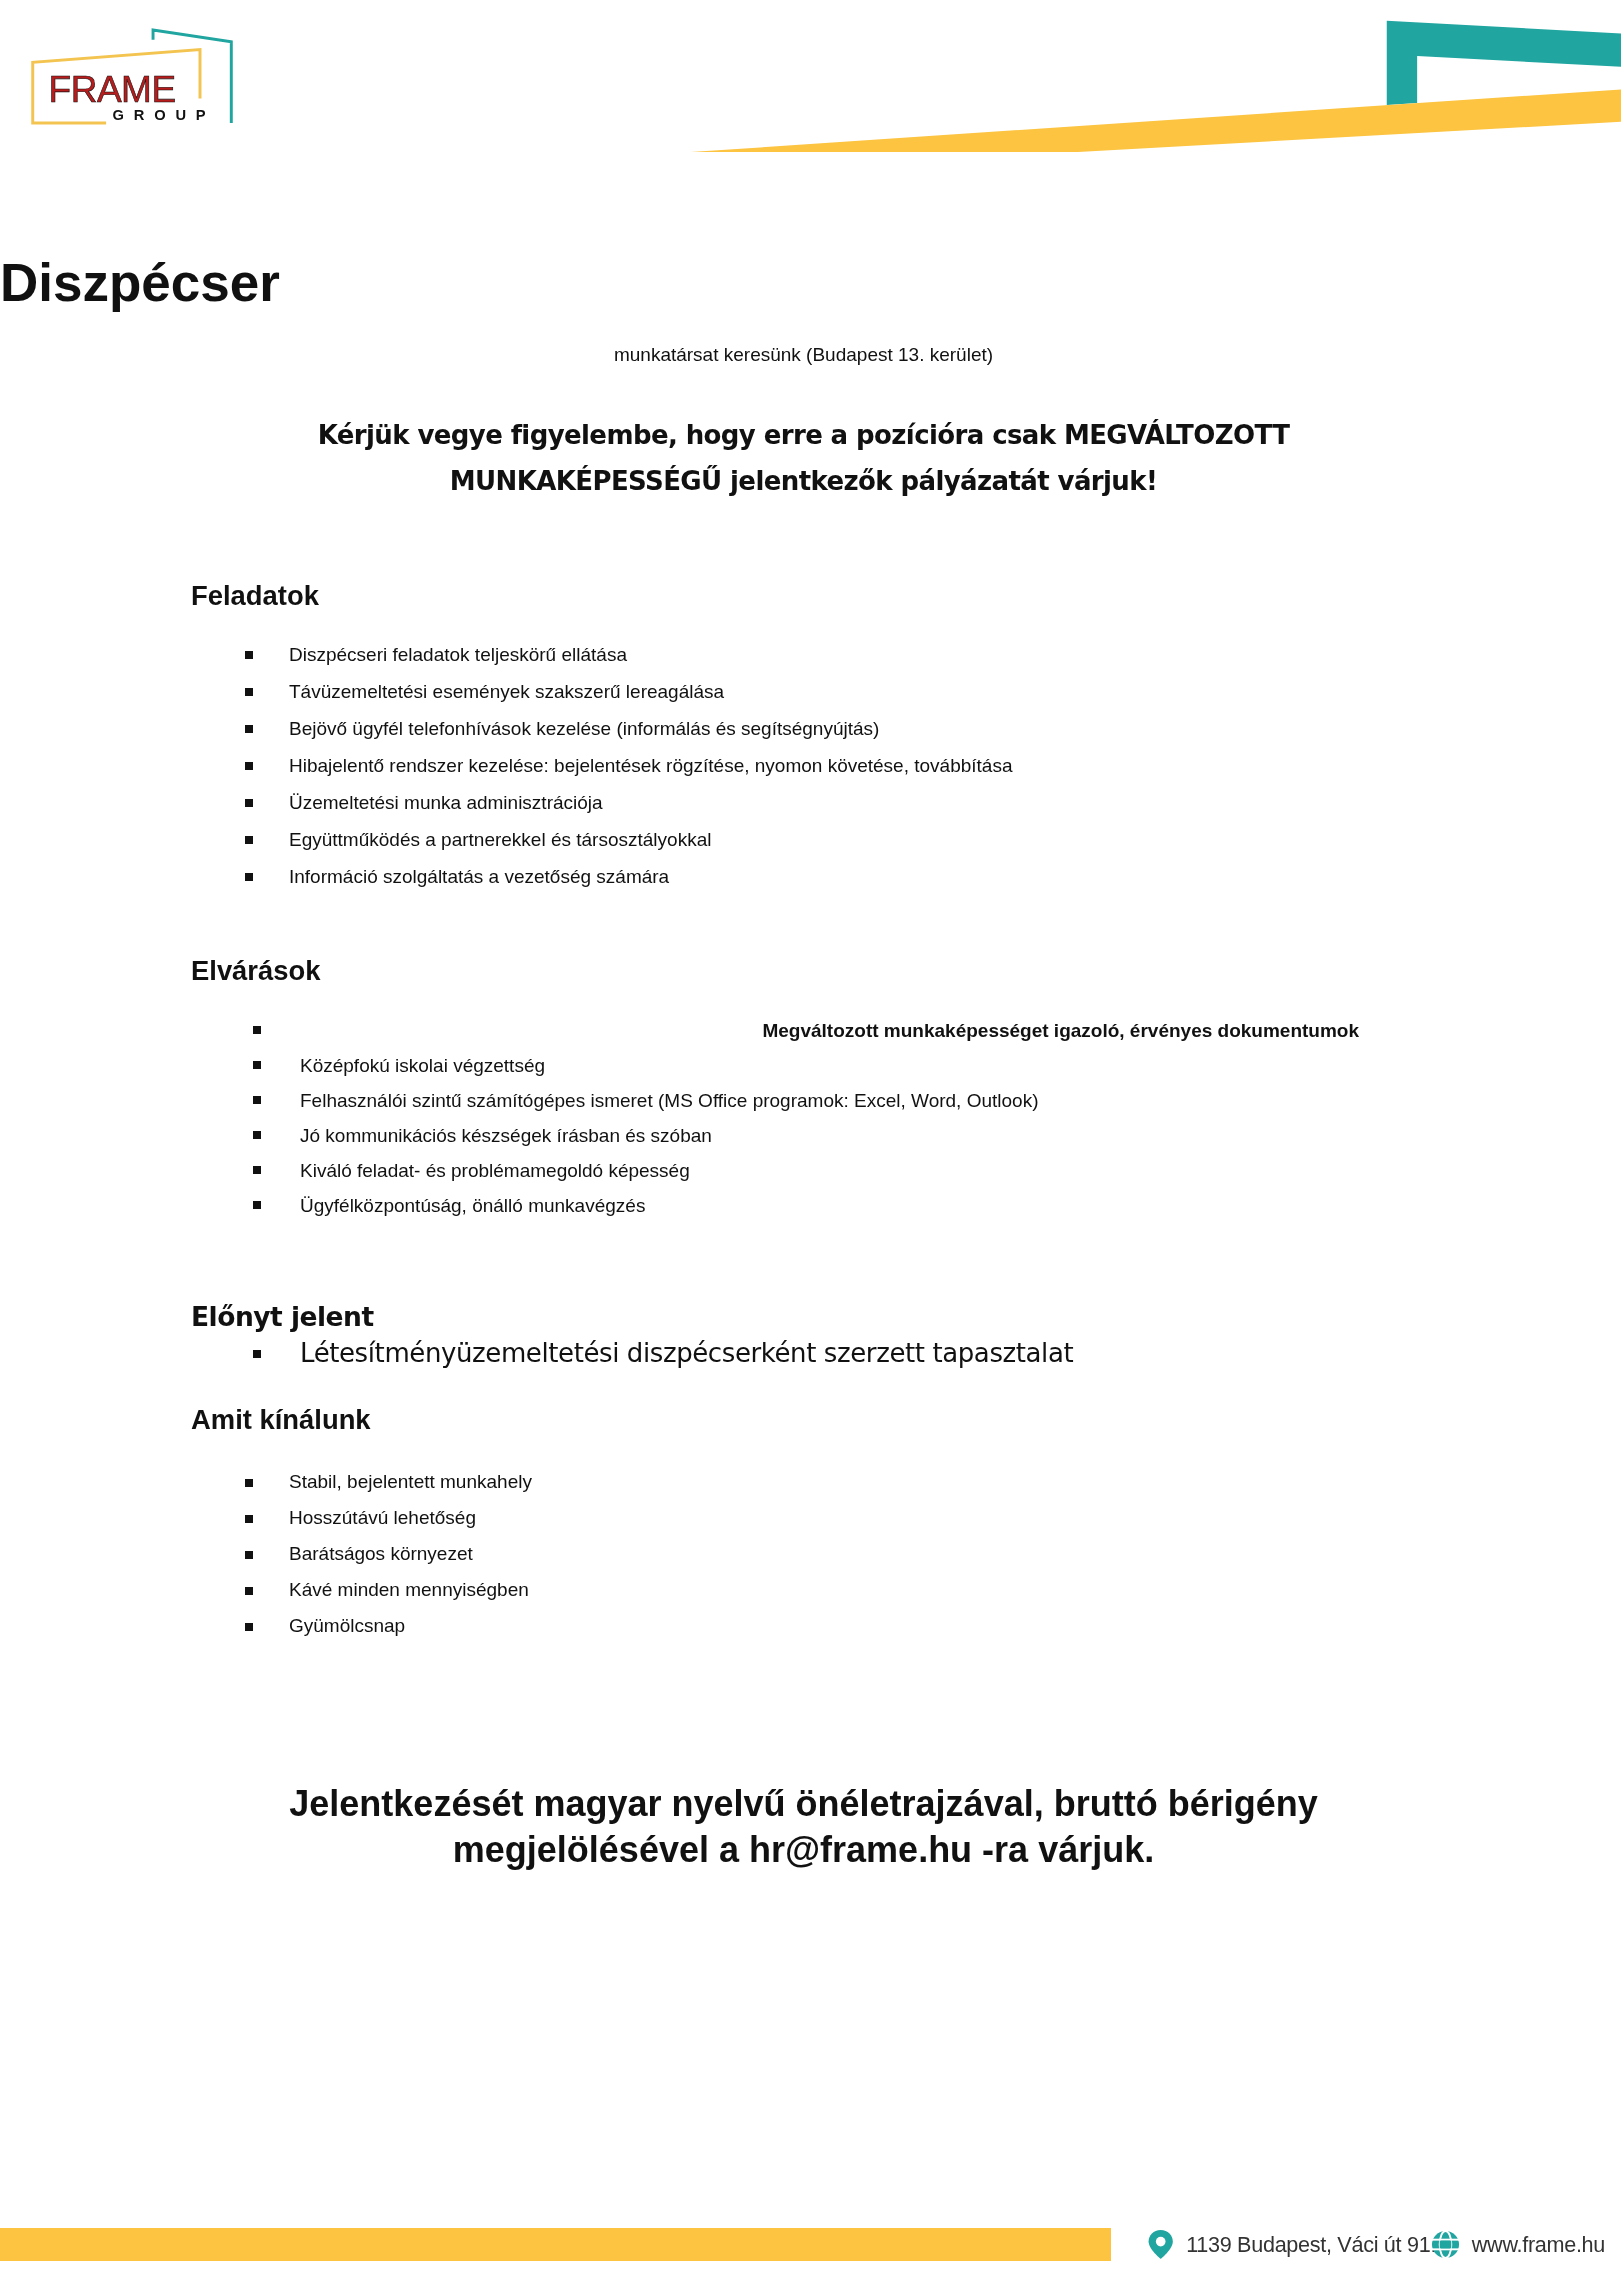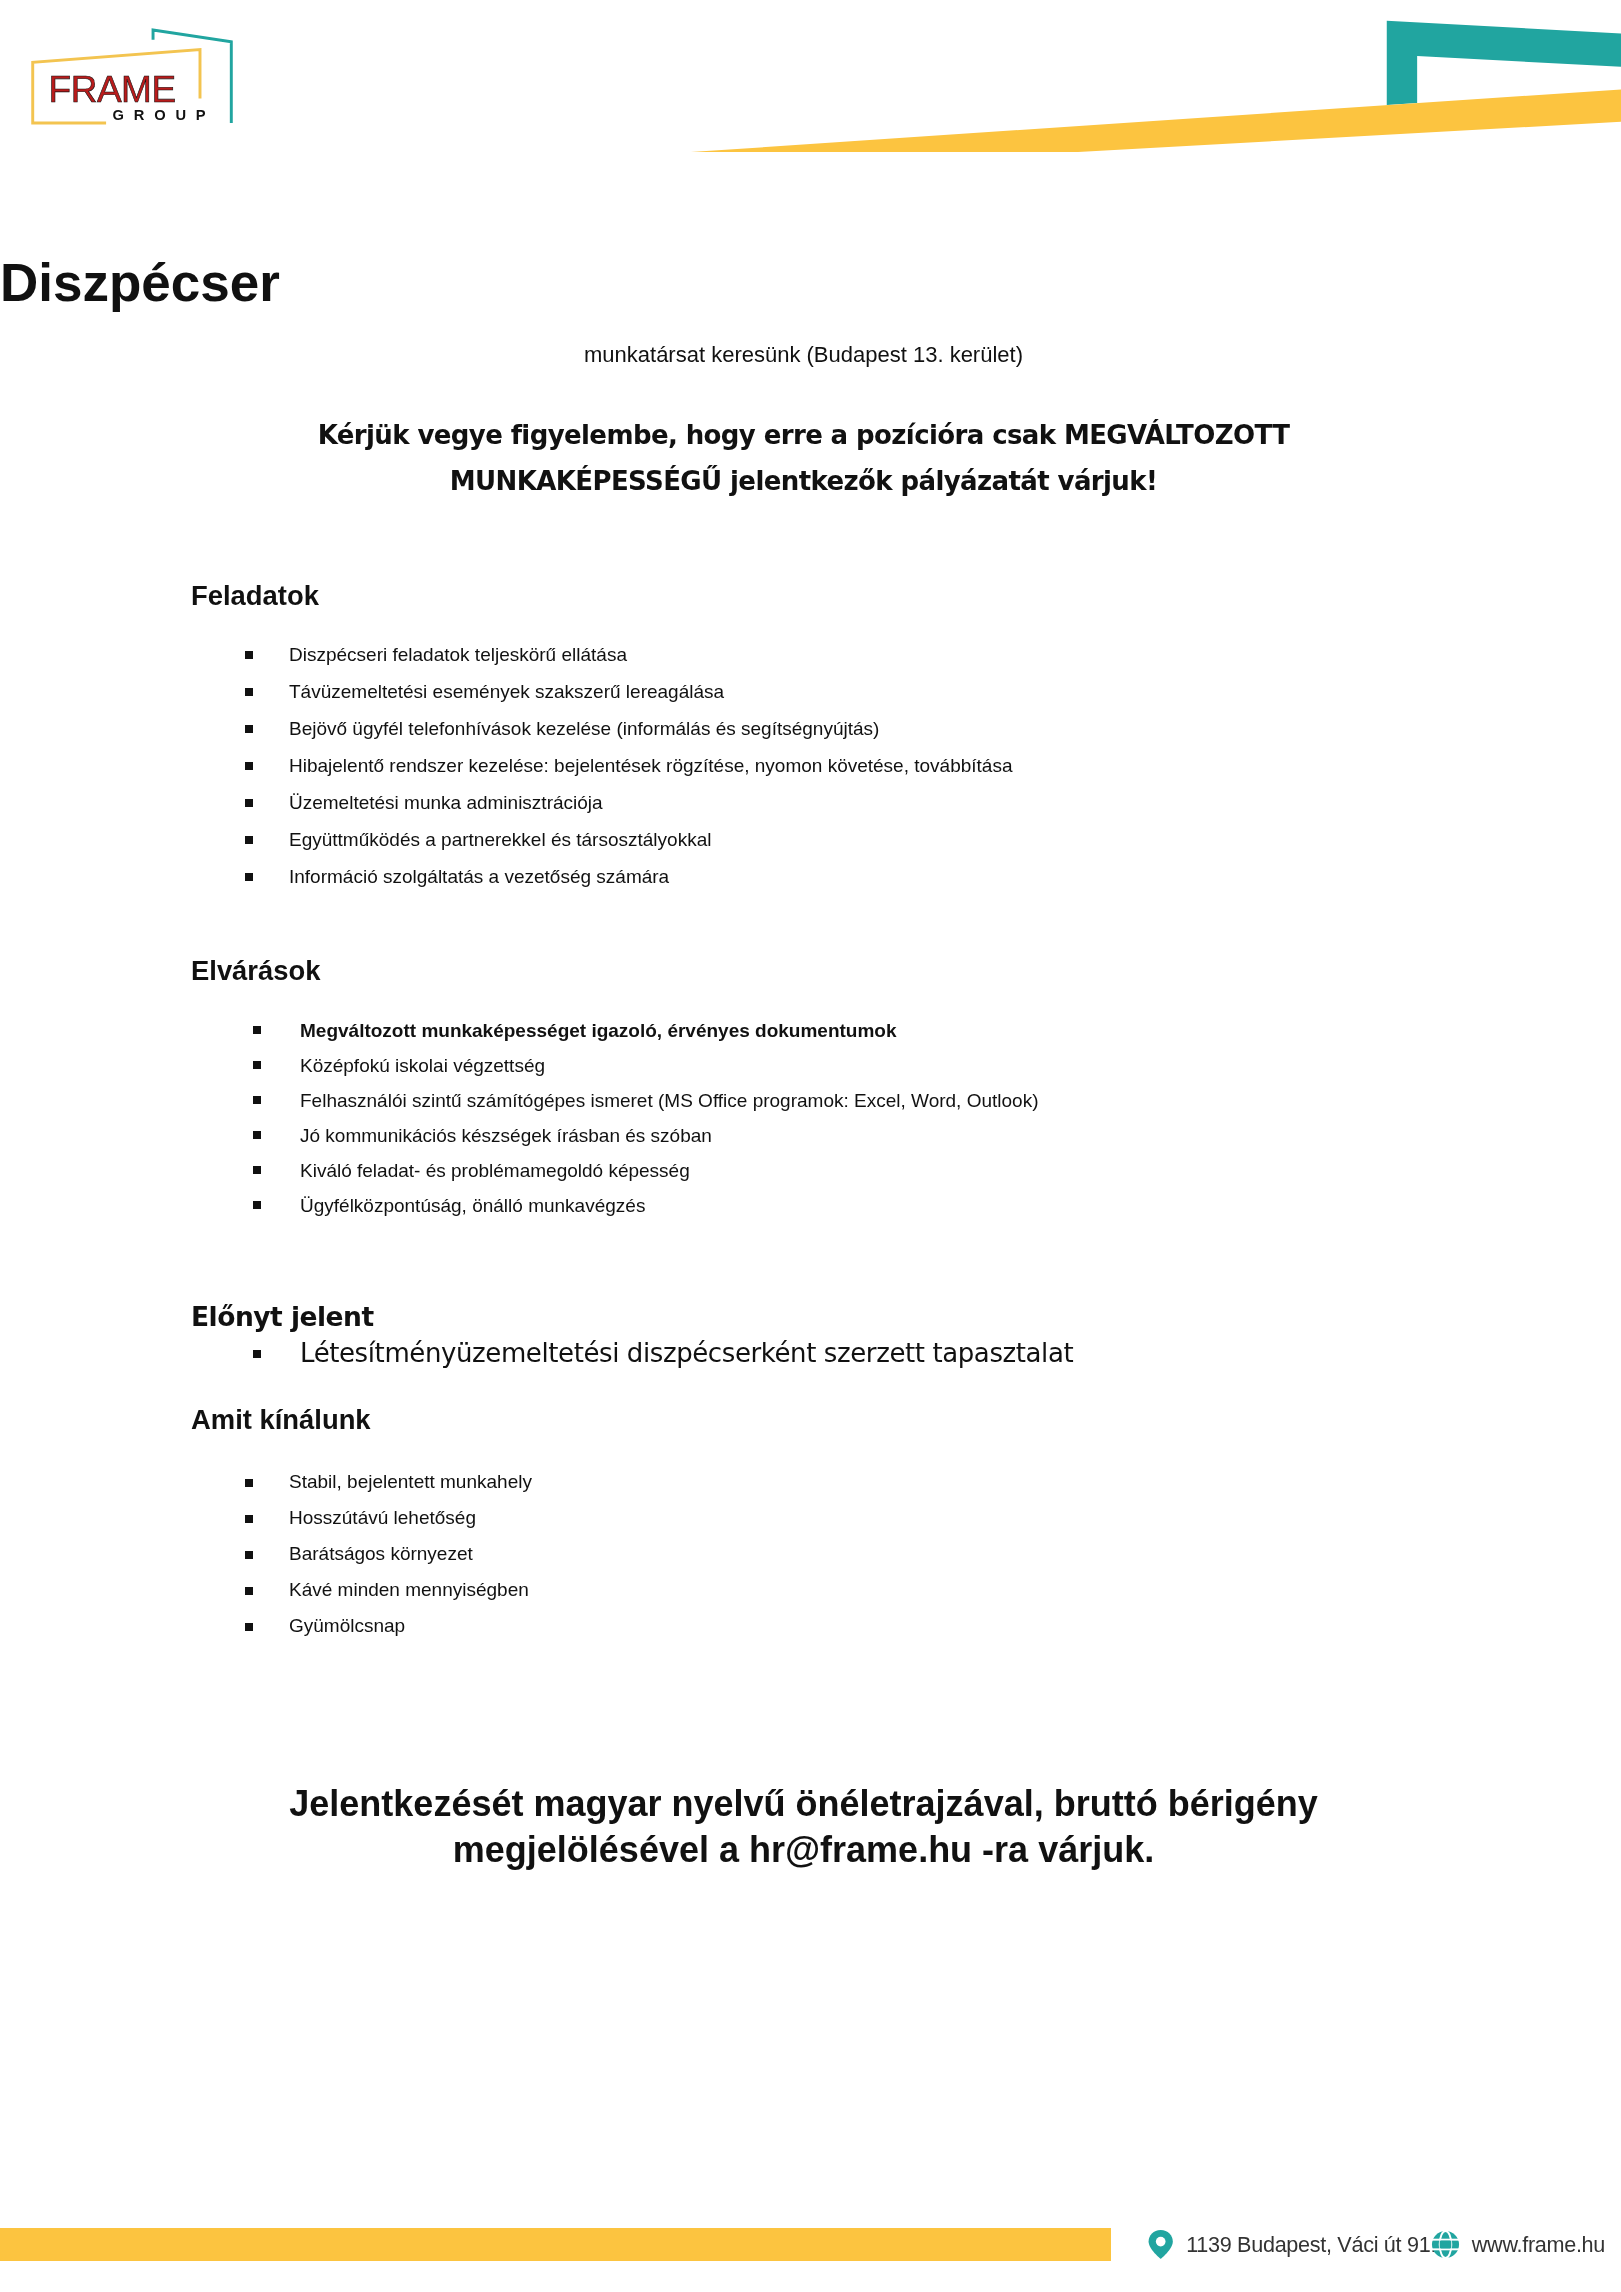--- a/index.html
+++ b/index.html
@@ -2,33 +2,33 @@
 <html><head>
 <meta charset="utf-8">
 <style>
   html, body { margin:0; padding:0; background:#ffffff; }
   body { width:1621px; height:2293px; position:relative; overflow:hidden; font-family:"Liberation Sans", sans-serif; color:#111111; }
   .deco { position:absolute; left:0; top:0; }
   .logo { position:absolute; left:19.6px; top:19.6px; width:225px; height:108px; }
   .logo-frame { position:absolute; left:49px; top:72px; font-family:"Liberation Sans", sans-serif; font-size:37px; font-weight:400; letter-spacing:-0.5px; color:#b91c1c; line-height:1; -webkit-text-stroke:0.6px #111; }
   .logo-group { position:absolute; left:112px; top:108px; font-size:14.7px; font-weight:700; letter-spacing:9.8px; color:#111; line-height:1; }
   .title { position:absolute; left:0; width:1607px; top:253px; font-size:53px; font-weight:700; line-height:59px; }
-  .subtitle { position:absolute; left:0; width:1607px; top:338px; text-align:center; font-size:22px; line-height:33px; }
+  .subtitle { position:absolute; left:0; width:1607px; top:338px; text-align:center; font-size:19px; line-height:33px; }
   .notice { position:absolute; left:245px; width:1117px; top:412px; text-align:center; font-family:"DejaVu Sans", sans-serif; font-size:26px; font-weight:700; line-height:46px; letter-spacing:-0.6px; }
   .heading { position:absolute; left:191px; font-size:27.4px; font-weight:700; line-height:33px; }
   .heading.sans2 { font-family:"DejaVu Sans", sans-serif; font-size:26.5px; letter-spacing:-0.5px; }
   ul.list { position:absolute; margin:0; padding:0; list-style:none; }
   ul.list li { position:relative; font-size:19px; line-height:37px; }
   ul.list li .bullet { position:absolute; top:14.7px; width:7.8px; height:8.8px; background:#111; }
   ul.list.l1 { left:289px; width:1039px; top:636px; }
   ul.list.l1 li .bullet { left:-44px; }
   ul.list.l2 { left:300px; width:1059px; top:1013px; }
   ul.list.l2 li { line-height:35px; }
   ul.list.l2 li .bullet { left:-47px; top:12.7px; }
-  ul.list.l2 li.bold { font-weight:700; }
+  ul.list.l2 li.bold { font-weight:700;text-align:right; }
   ul.list.l3 { left:300px; width:1078px; top:1335px; }
   ul.list.l3 li { font-family:"DejaVu Sans", sans-serif; font-size:26px; letter-spacing:-0.4px; line-height:37px; }
   ul.list.l3 li .bullet { left:-47px; top:14.7px; }
   ul.list.l4 { left:289px; width:882px; top:1464px; }
   ul.list.l4 li { line-height:36px; }
   ul.list.l4 li .bullet { left:-44px; }
   .cta { position:absolute; left:176px; width:1255px; top:1781px; text-align:center; font-size:36px; font-weight:700; line-height:46px; }
   .footer-bar { position:absolute; left:0; top:2228px; width:1111px; height:33px; background:#fcc440; }
   .footer-item { position:absolute; top:2228px; height:33px; display:flex; align-items:center; font-size:21.6px; color:#333; letter-spacing:-0.3px; }
   .footer-item svg { display:block; margin-right:11.8px; }

